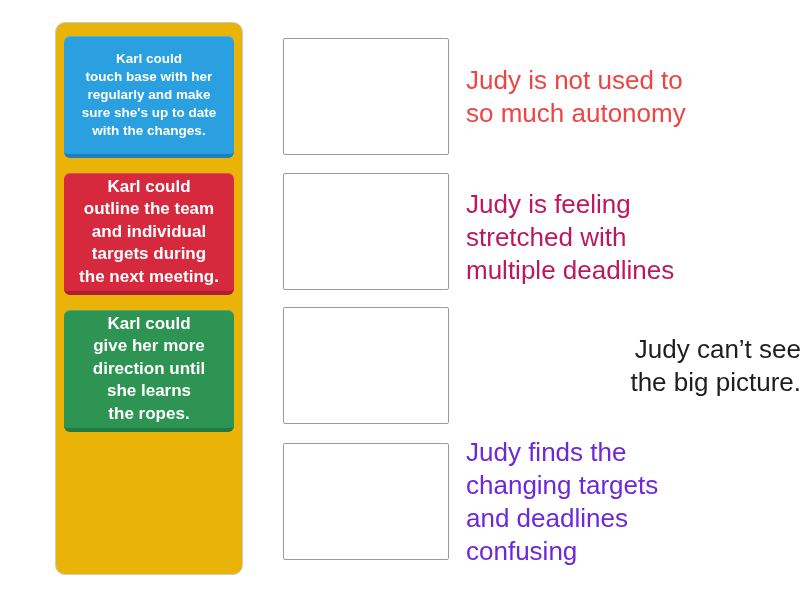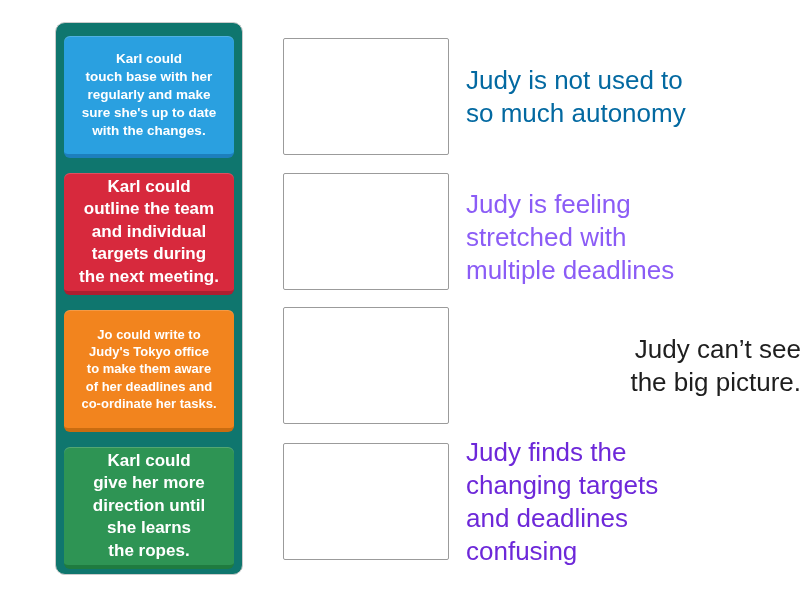--- a/index.html
+++ b/index.html
@@ -7,21 +7,21 @@
     width: 800px; height: 600px;
     background: #ffffff;
     font-family: "Liberation Sans", "DejaVu Sans", sans-serif;
     overflow: hidden;
     position: relative;
   }
   .panel {
     position: absolute;
     left: 55px; top: 22px;
     width: 188px; height: 553px;
-    background: #0f766e;
+    background: #eab308;
     border: 1px solid #cbcbcb;
     border-radius: 10px;
     padding: 13px 8px;
     display: flex;
     flex-direction: column;
     gap: 15px;
   }
   .card {
     height: 122px;
     flex: none;
@@ -83,45 +83,38 @@
 sure she's up to date
 with the changes.</span>
   </div>
   <div class="card fs-b" style="background: rgb(215, 41, 61); border-bottom-color: rgb(174, 30, 49); color: rgb(255, 255, 255);">
     <span>Karl could
 outline the team
 and individual
 targets during
 the next meeting.</span>
   </div>
-  <div class="card fs-c" style="background: rgb(242, 132, 30); border-bottom-color: rgb(201, 108, 16); color: rgb(255, 255, 255);">
-    <span>Jo could write to
-Judy's Tokyo office
-to make them aware
-of her deadlines and
-co-ordinate her tasks.</span>
-  </div>
   <div class="card fs-d" style="background: rgb(46, 148, 84); border-bottom-color: rgb(31, 123, 63); color: rgb(255, 255, 255);">
     <span>Karl could
 give her more
 direction until
 she learns
 the ropes.</span>
   </div>
 </div>
 
 <div class="row row-1">
   <div class="dropzone" style="border-color: rgb(155, 155, 155);"></div>
-  <div class="answer" style="color: #0369a1;">Judy is not used to
+  <div class="answer" style="color: #ef4444;">Judy is not used to
 so much autonomy</div>
 </div>
 
 <div class="row row-2">
   <div class="dropzone" style="border-color: rgb(155, 155, 155);"></div>
-  <div class="answer" style="color: #8b5cf6; margin-top: 11px;">Judy is feeling
+  <div class="answer" style="color: #be185d; margin-top: 11px;">Judy is feeling
 stretched with
 multiple deadlines</div>
 </div>
 
 <div class="row row-3">
   <div class="dropzone" style="border-color: rgb(155, 155, 155);"></div>
   <div class="answer" style="color: rgb(30, 30, 30); text-align: right;">Judy can’t see
 the big picture.</div>
 </div>
 

